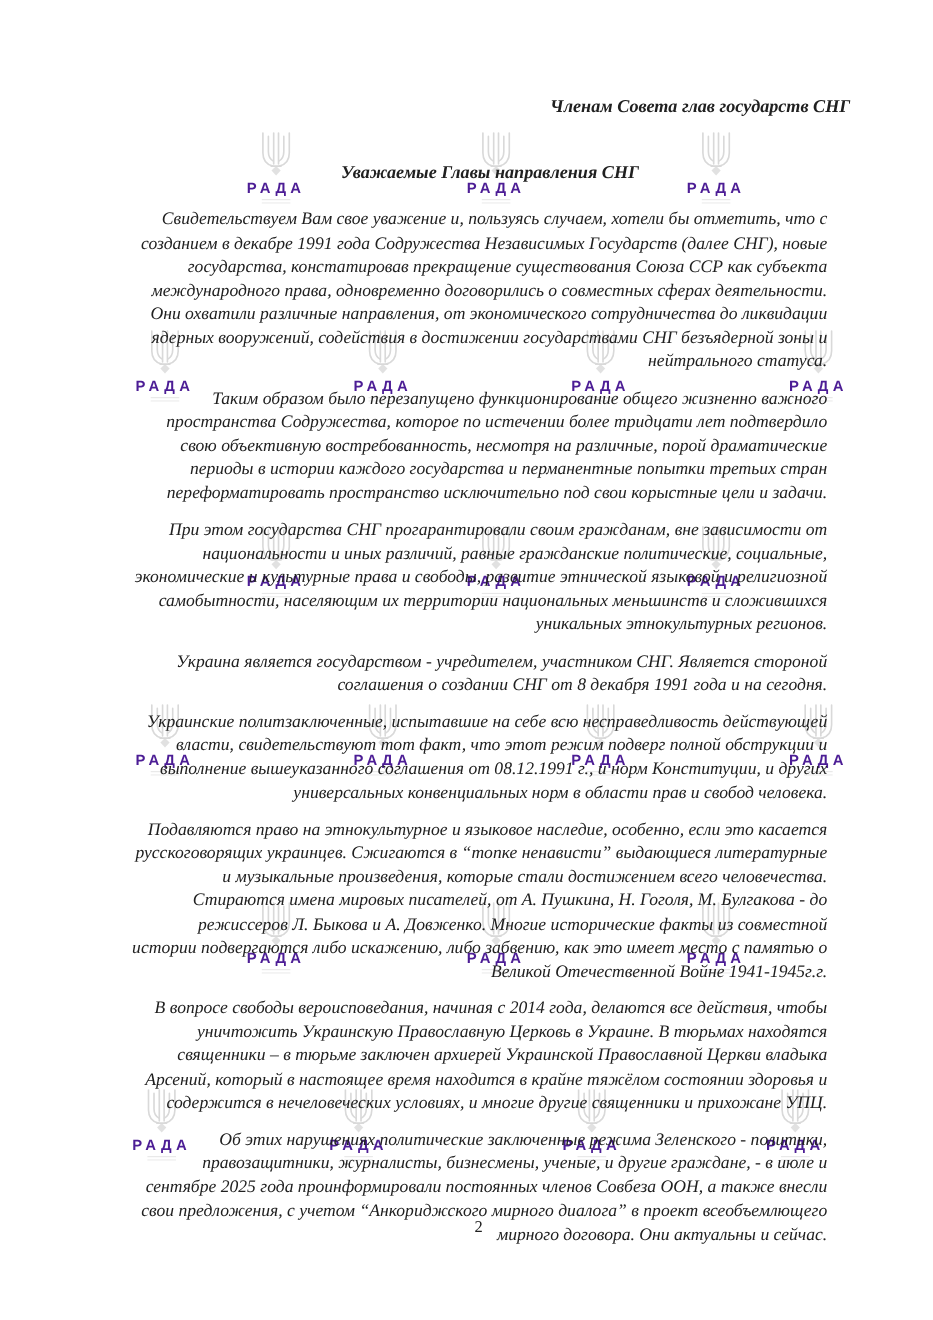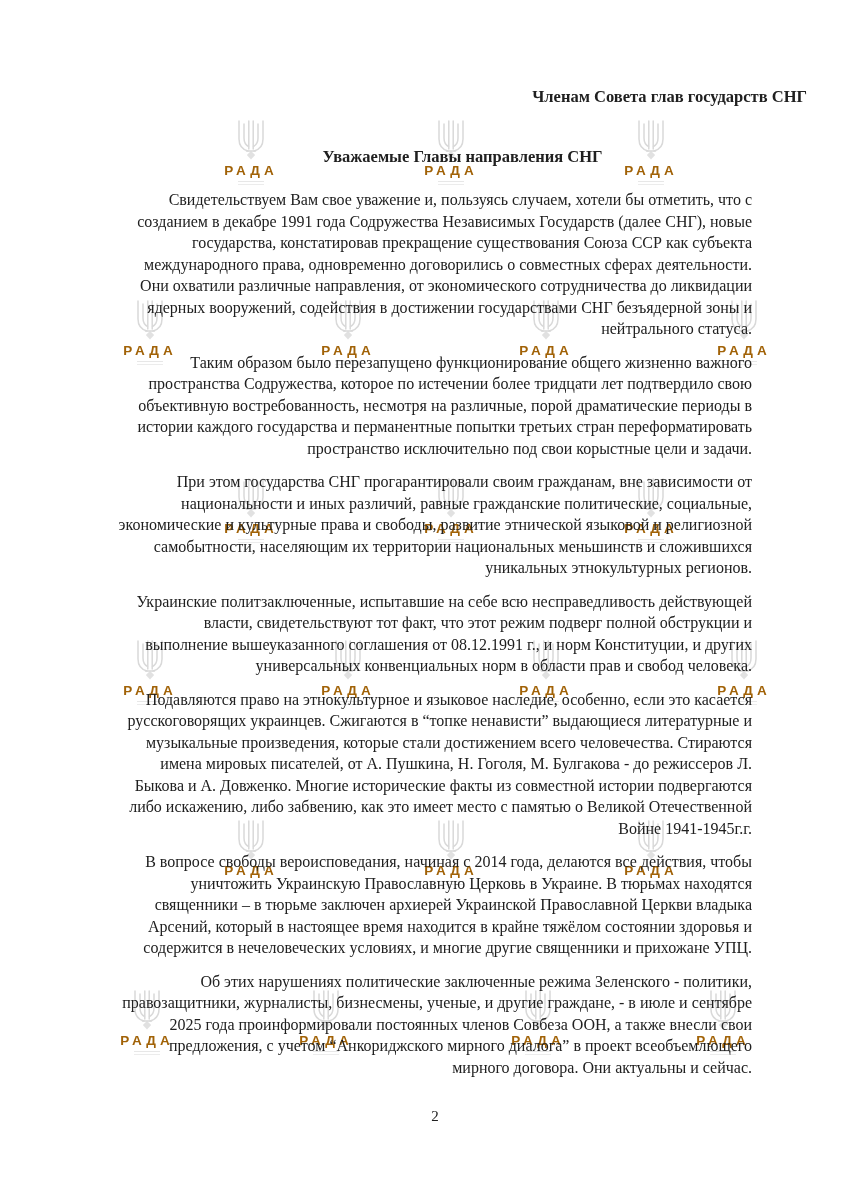--- a/index.html
+++ b/index.html
@@ -31,37 +31,38 @@
     user-select: none;
   }
   .wm svg { display: block; margin: 0 auto; }
   .wm-label {
     display: block;
     margin-top: 4px;
     font-family: "Liberation Sans", sans-serif;
     font-size: 13.5px;
     font-weight: 600;
     letter-spacing: 4px;
-    color: #a16207;
+    color: #4c1d95;
     line-height: 1;
   }
   .wm-sub {
     width: 26px;
     margin: 3px auto 0 auto;
     border-top: 1.5px solid #e7e7e7;
     border-bottom: 1.5px solid #ececec;
     height: 2px;
   }
   
   .content {
     position: absolute;
     inset: 0;
     z-index: 1;
-    padding: 86px 41px 0 118px;
+    padding: 86px 75px 0 118px;
     box-sizing: border-box;
+    font-style: italic;
   }
   .recipient {
     text-align: right;
     font-weight: bold;
     font-size: 16.5px;
     line-height: 22px;
   }
   .salutation {
     text-align: center;
     font-weight: bold;
@@ -433,20 +434,21 @@
 
   <div class="content">
     <div class="recipient">Членам Совета глав государств СНГ</div>
 
     <div class="salutation">Уважаемые Главы направления СНГ</div>
 
     <div class="body-text">
       <p>Свидетельствуем Вам свое уважение и, пользуясь случаем, хотели бы отметить, что с созданием в декабре 1991 года Содружества Независимых Государств (далее СНГ), новые государства, констатировав прекращение существования Союза ССР как субъекта международного права, одновременно договорились о совместных сферах деятельности. Они охватили различные направления, от экономического сотрудничества до ликвидации ядерных вооружений, содействия в достижении государствами СНГ безъядерной зоны и нейтрального статуса.</p>
       <p>Таким образом было перезапущено функционирование общего жизненно важного пространства Содружества, которое по истечении более тридцати лет подтвердило свою объективную востребованность, несмотря на различные, порой драматические периоды в истории каждого государства и перманентные попытки третьих стран переформатировать пространство исключительно под свои корыстные цели и задачи.</p>
       <p>При этом государства СНГ прогарантировали своим гражданам, вне зависимости от национальности и иных различий, равные гражданские политические, социальные, экономические и культурные права и свободы, развитие этнической языковой и религиозной самобытности, населяющим их территории национальных меньшинств и сложившихся уникальных этнокультурных регионов.</p>
+      <p>Украина является государством - учредителем, участником СНГ. Является стороной соглашения о создании СНГ от 8 декабря 1991 года и на сегодня.</p>
       <p>Украинские политзаключенные, испытавшие на себе всю несправедливость действующей власти, свидетельствуют тот факт, что этот режим подверг полной обструкции и выполнение вышеуказанного соглашения от 08.12.1991 г., и норм Конституции, и других универсальных конвенциальных норм в области прав и свобод человека.</p>
       <p>Подавляются право на этнокультурное и языковое наследие, особенно, если это касается русскоговорящих украинцев. Сжигаются в “топке ненависти” выдающиеся литературные и музыкальные произведения, которые стали достижением всего человечества. Стираются имена мировых писателей, от А. Пушкина, Н. Гоголя, М. Булгакова - до режиссеров Л. Быкова и А. Довженко. Многие исторические факты из совместной истории подвергаются либо искажению, либо забвению, как это имеет место с памятью о Великой Отечественной Войне 1941-1945г.г.</p>
       <p>В вопросе свободы вероисповедания, начиная с 2014 года, делаются все действия, чтобы уничтожить Украинскую Православную Церковь в Украине. В тюрьмах находятся священники – в тюрьме заключен архиерей Украинской Православной Церкви владыка Арсений, который в настоящее время находится в крайне тяжёлом состоянии здоровья и содержится в нечеловеческих условиях, и многие другие священники и прихожане УПЦ.</p>
       <p>Об этих нарушениях политические заключенные режима Зеленского - политики, правозащитники, журналисты, бизнесмены, ученые, и другие граждане, - в июле и сентябре 2025 года проинформировали постоянных членов Совбеза ООН, а также внесли свои предложения, с учетом “Анкориджского мирного диалога” в проект всеобъемлющего мирного договора. Они актуальны и сейчас.</p>
     </div>
   </div>
 
   <div class="page-number">2</div>
 </div>
 

